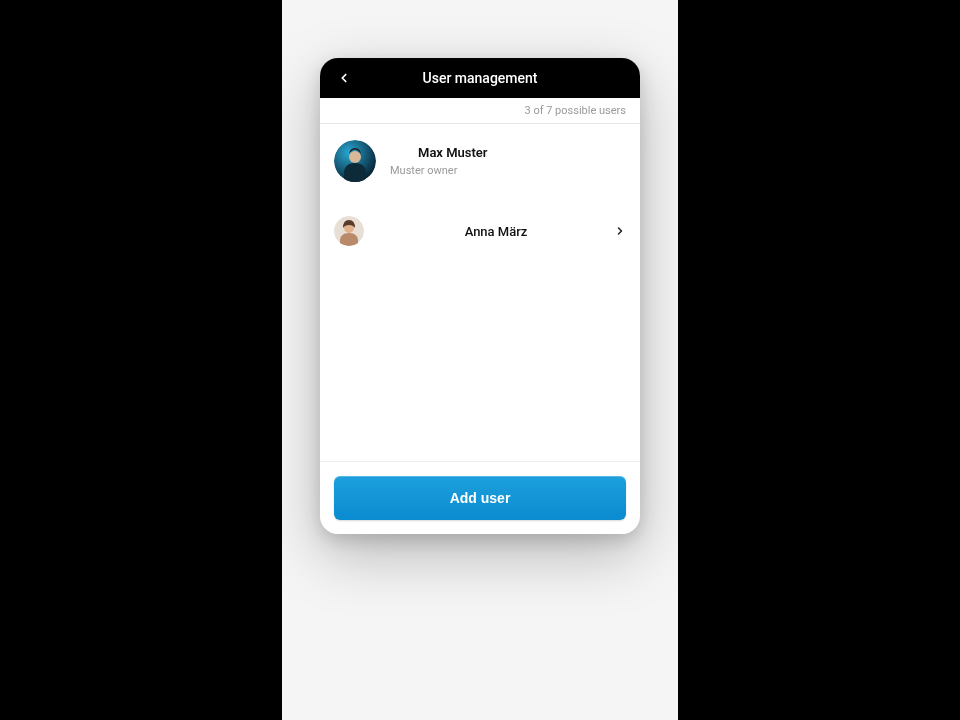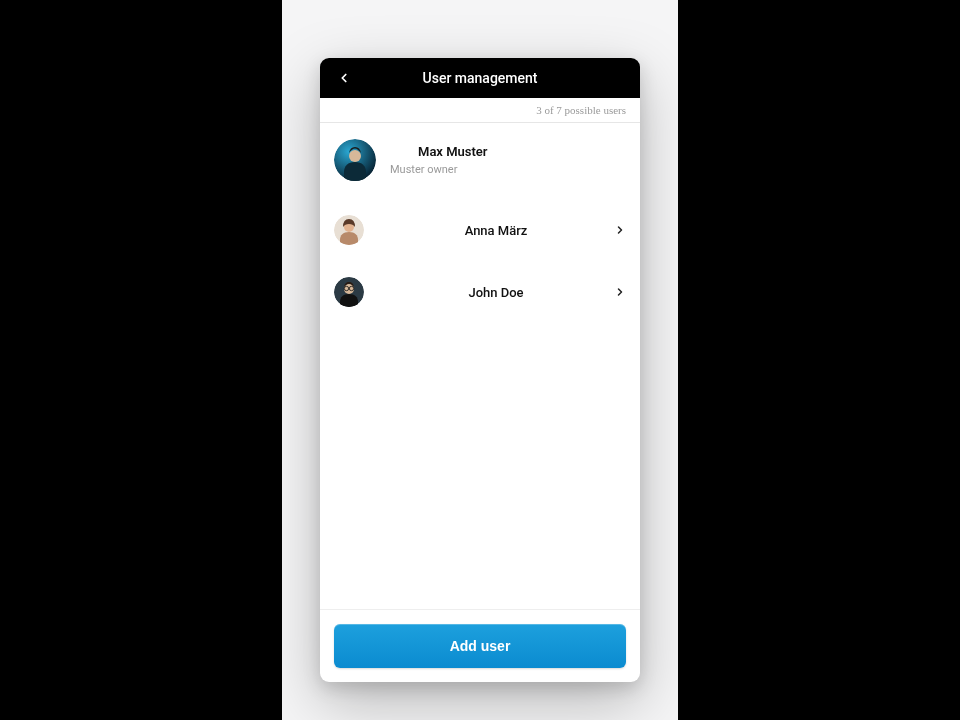--- a/index.html
+++ b/index.html
@@ -2,23 +2,23 @@
 <html><head>
 <meta charset="utf-8">
 <style>
   * { box-sizing: border-box; margin: 0; padding: 0; }
   html, body { width: 960px; height: 720px; overflow: hidden; font-family: -apple-system, BlinkMacSystemFont, "Segoe UI", Roboto, Helvetica, Arial, sans-serif; }
   body { display: flex; }
   .pillar { width: 282px; height: 720px; background: #000; flex: 0 0 282px; }
   .center { flex: 1; background: #f5f5f6; display: flex; justify-content: center; align-items: flex-start; padding-top: 58px; }
   .phone {
     width: 320px;
-    height: 624px;
+    height: 476px;
     background: #fff;
-    border-radius: 9px;
+    border-radius: 18px;
     box-shadow: 0 20px 60px rgba(0,0,0,0.25), 0 6px 18px rgba(0,0,0,0.15);
     display: flex;
     flex-direction: column;
     overflow: hidden;
   }
   .titlebar {
     background: #000;
     height: 40px;
     display: flex;
     align-items: center;
@@ -37,21 +37,20 @@
     color: #fff;
     cursor: pointer;
   }
   .title { color: #fff; font-size: 14px; font-weight: 500; }
   .status-row {
     padding: 6px 14px;
     text-align: right;
     font-size: 11px;
     color: #9a9a9a;
     border-bottom: 1px solid #e6e6e6;
-    font-family: Liberation Serif, serif;
   }
   .owner-row {
     display: flex;
     align-items: center;
     padding: 16px 14px 18px 14px;
   }
   .avatar {
     width: 42px; height: 42px; border-radius: 50%;
     display: flex; align-items: center; justify-content: center;
     overflow: hidden;
@@ -145,37 +144,20 @@
           <path d="M15 17 c-6 0 -9 3 -9 8 v5 h18 v-5 c0 -5 -3 -8 -9 -8 z" fill="#b88a6a"></path>
           <path d="M9 12 q0 -8 6 -8 q6 0 6 8 q-2 -3 -6 -3 q-4 0 -6 3 z" fill="#5a3a28"></path>
         </svg>
       </div>
       <div class="user-name">Anna März</div>
       <svg class="chev" width="12" height="12" viewBox="0 0 24 24" fill="none" stroke="currentColor" stroke-width="3" stroke-linecap="round" stroke-linejoin="round">
           <polyline points="9 18 15 12 9 6"></polyline>
         </svg>
     </div>
 
-    <div class="user-row">
-      <div class="avatar small">
-        <svg viewBox="0 0 30 30">
-          <circle cx="15" cy="15" r="15" fill="#2b3a44"></circle>
-          <circle cx="15" cy="12" r="5" fill="#d7b899"></circle>
-          <path d="M15 17 c-6 0 -9 3 -9 8 v5 h18 v-5 c0 -5 -3 -8 -9 -8 z" fill="#111"></path>
-          <circle cx="12.5" cy="11.5" r="2.2" fill="none" stroke="#111" stroke-width="0.8"></circle>
-          <circle cx="17.5" cy="11.5" r="2.2" fill="none" stroke="#111" stroke-width="0.8"></circle>
-          <line x1="14.7" y1="11.5" x2="15.3" y2="11.5" stroke="#111" stroke-width="0.8"></line>
-          <path d="M10 10 q5 -7 10 0 q-1 -5 -5 -5 q-4 0 -5 5 z" fill="#2a1a10"></path>
-        </svg>
-      </div>
-      <div class="user-name">John Doe</div>
-      <svg class="chev" width="12" height="12" viewBox="0 0 24 24" fill="none" stroke="currentColor" stroke-width="3" stroke-linecap="round" stroke-linejoin="round">
-          <polyline points="9 18 15 12 9 6"></polyline>
-        </svg>
-    </div>
 
     <div class="footer">
       <button class="add-btn">Add user</button>
     </div>
 
   </div>
 </div>
 
 <div class="pillar"></div>
 

